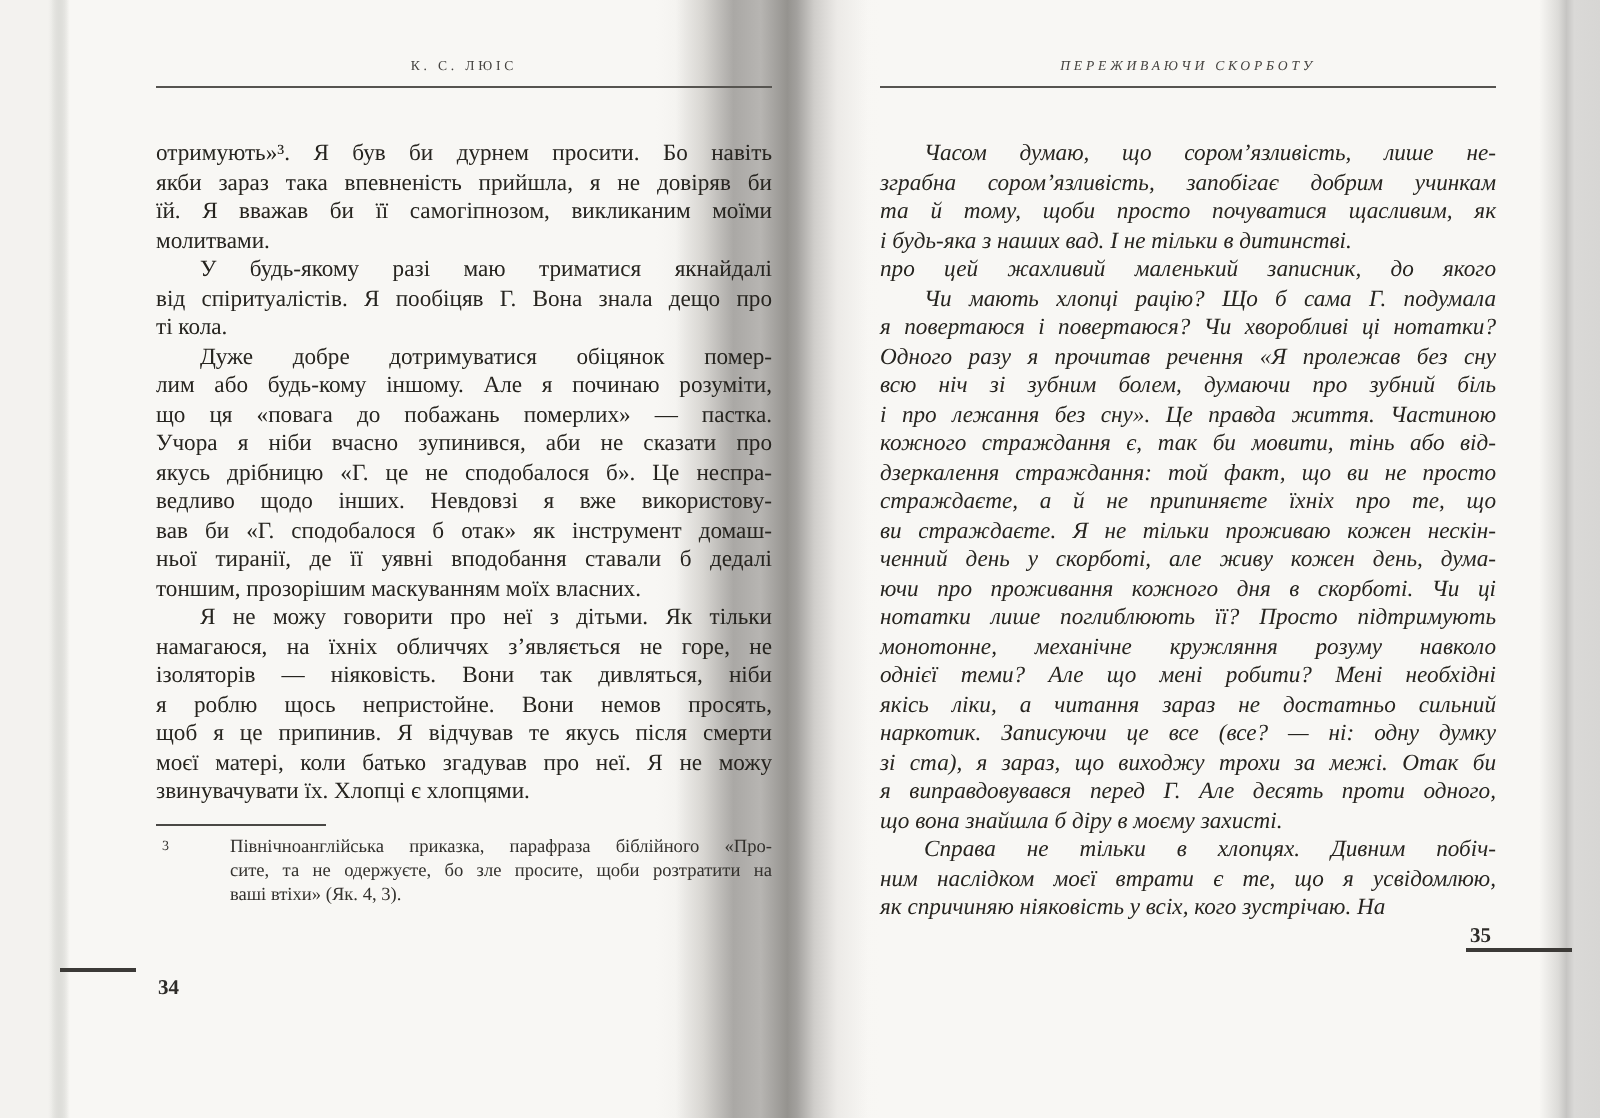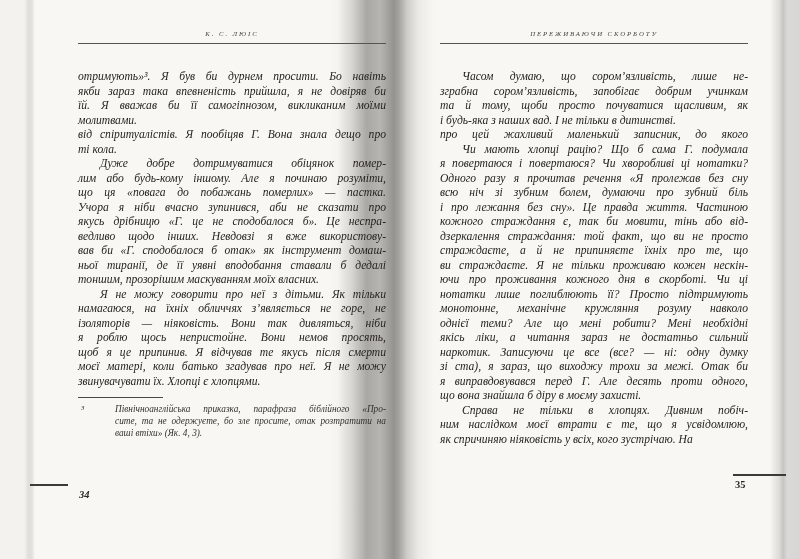--- a/index.html
+++ b/index.html
@@ -7,21 +7,21 @@
     background:linear-gradient(90deg,
       #f3f2ef 0%, #f3f2ef 3.2%, #dededa 3.7%, #f8f7f4 4.3%,
       #f8f7f4 41%, #f2f1ee 43%,
       #f8f7f4 55%, #f8f7f4 96.2%, #dcdbd8 97.4%, #c6c5c3 97.9%, #dad9d7 98.4%, #d7d6d4 100%);
     font-family:"Liberation Serif","DejaVu Serif",serif;color:#26241f;}
   .gutter{position:absolute;top:0;left:338px;width:96px;height:559px;
     background:linear-gradient(90deg,
       rgba(216,214,210,0) 0%, #d8d6d2 14%, #aaa8a5 30%, #b7b5b2 44%,
       #95938f 58%, #a3a19e 63%, #cfcdca 72%, #eceae7 84%, rgba(248,247,244,0) 100%);}
   .page{position:absolute;top:0;height:559px;}
-  #page-left{left:30px;width:322px;font-style:italic;}
+  #page-left{left:30px;width:322px;}
   #page-right{left:420px;width:366px;}
   .column{position:absolute;top:30px;width:308px;}
   #page-left .column{left:48px;}
   #page-right .column{left:20px;font-style:italic;}
   .running-head{font-size:6.8px;line-height:8px;letter-spacing:1.9px;text-align:center;
     color:#454340;white-space:nowrap;}
   .head-rule{height:1px;background:#565450;margin-top:5px;}
   .page-body{margin-top:26px;font-size:11.6px;line-height:14.5px;}
   .tline{text-align:justify;text-align-last:justify;white-space:normal;}
   .tline.last{text-align-last:auto;}
@@ -29,21 +29,21 @@
   .footnote{margin-top:8px;}
   .footnote-rule{width:85px;height:1px;background:#4a4845;}
   .footnote-body{position:relative;margin-top:5px;padding-left:37px;
     font-size:9.3px;line-height:12px;color:#33312d;}
   .fn-marker{position:absolute;left:3px;top:-1px;font-size:7px;}
   .pn{position:absolute;font-size:10.5px;font-weight:bold;color:#2e2c29;}
   .pn-rule{position:absolute;height:1.5px;background:#3c3a37;}
   #page-left .pn-rule{left:0;top:484px;width:38px;}
   #page-left .pn{left:17px;top:489px;margin-left:32px;}
   #page-right .pn-rule{right:0;top:474px;width:53px;}
-  #page-right .pn{left:315px;top:479px;}
+  #page-right .pn{left:315px;top:463px;}
   .edge-left{position:absolute;top:0;left:24px;width:11px;height:559px;
     background:linear-gradient(90deg,rgba(240,239,236,0),#dededa 55%,rgba(248,247,244,0));}
 </style>
 </head>
 <body>
 
 <div class="photo">
   <div class="edge-left"></div>
   <div class="gutter"></div>
 
@@ -52,20 +52,21 @@
       <div class="running-head">К. С. ЛЮІС</div>
       <div class="head-rule"></div>
       <div class="page-body">
           <div>
             <div class="tline">отримують»³. Я був би дурнем просити. Бо навіть</div>
             <div class="tline">якби зараз така впевненість прийшла, я не довіряв би</div>
             <div class="tline">їй. Я вважав би її самогіпнозом, викликаним моїми</div>
             <div class="tline last">молитвами.</div>
           </div>
           <div>
+            <div class="tline indent">У будь-якому разі маю триматися якнайдалі</div>
             <div class="tline">від спіритуалістів. Я пообіцяв Г. Вона знала дещо про</div>
             <div class="tline last">ті кола.</div>
           </div>
           <div>
             <div class="tline indent">Дуже добре дотримуватися обіцянок помер-</div>
             <div class="tline">лим або будь-кому іншому. Але я починаю розуміти,</div>
             <div class="tline">що ця «повага до побажань померлих» — пастка.</div>
             <div class="tline">Учора я ніби вчасно зупинився, аби не сказати про</div>
             <div class="tline">якусь дрібницю «Г. це не сподобалося б». Це неспра-</div>
             <div class="tline">ведливо щодо інших. Невдовзі я вже використову-</div>
@@ -81,21 +82,21 @@
             <div class="tline">щоб я це припинив. Я відчував те якусь після смерти</div>
             <div class="tline">моєї матері, коли батько згадував про неї. Я не можу</div>
             <div class="tline last">звинувачувати їх. Хлопці є хлопцями.</div>
           </div>
         </div>
       <div class="footnote">
         <div class="footnote-rule"></div>
         <div class="footnote-body">
           <span class="fn-marker">3</span>
         <div class="tline">Північноанглійська приказка, парафраза біблійного «Про-</div>
-            <div class="tline">сите, та не одержуєте, бо зле просите, отак розтратити на</div>
+            <div class="tline">сите, та не одержуєте, бо зле просите, щоби розтратити на</div>
             <div class="tline last">ваші втіхи» (Як. 4, 3).</div>
           </div>
       </div>
     </div>
     <div class="pn-rule"></div>
     <div class="pn">34</div>
   </div>
 
   <div class="page" id="page-right">
     <div class="column">
@@ -112,20 +113,21 @@
             <div class="tline">про цей жахливий маленький записник, до якого</div>
             <div class="tline indent">Чи мають хлопці рацію? Що б сама Г. подумала</div>
             <div class="tline">я повертаюся і повертаюся? Чи хворобливі ці нотатки?</div>
             <div class="tline">Одного разу я прочитав речення «Я пролежав без сну</div>
             <div class="tline">всю ніч зі зубним болем, думаючи про зубний біль</div>
             <div class="tline">і про лежання без сну». Це правда життя. Частиною</div>
             <div class="tline">кожного страждання є, так би мовити, тінь або від-</div>
             <div class="tline">дзеркалення страждання: той факт, що ви не просто</div>
             <div class="tline">страждаєте, а й не припиняєте їхніх про те, що</div>
             <div class="tline">ви страждаєте. Я не тільки проживаю кожен нескін-</div>
+            <div class="tline">ченний день у скорботі, але живу кожен день, дума-</div>
             <div class="tline">ючи про проживання кожного дня в скорботі. Чи ці</div>
             <div class="tline">нотатки лише поглиблюють її? Просто підтримують</div>
             <div class="tline">монотонне, механічне кружляння розуму навколо</div>
             <div class="tline">однієї теми? Але що мені робити? Мені необхідні</div>
             <div class="tline">якісь ліки, а читання зараз не достатньо сильний</div>
             <div class="tline">наркотик. Записуючи це все (все? — ні: одну думку</div>
             <div class="tline">зі ста), я зараз, що виходжу трохи за межі. Отак би</div>
             <div class="tline">я виправдовувався перед Г. Але десять проти одного,</div>
             <div class="tline last">що вона знайшла б діру в моєму захисті.</div>
           </div>

